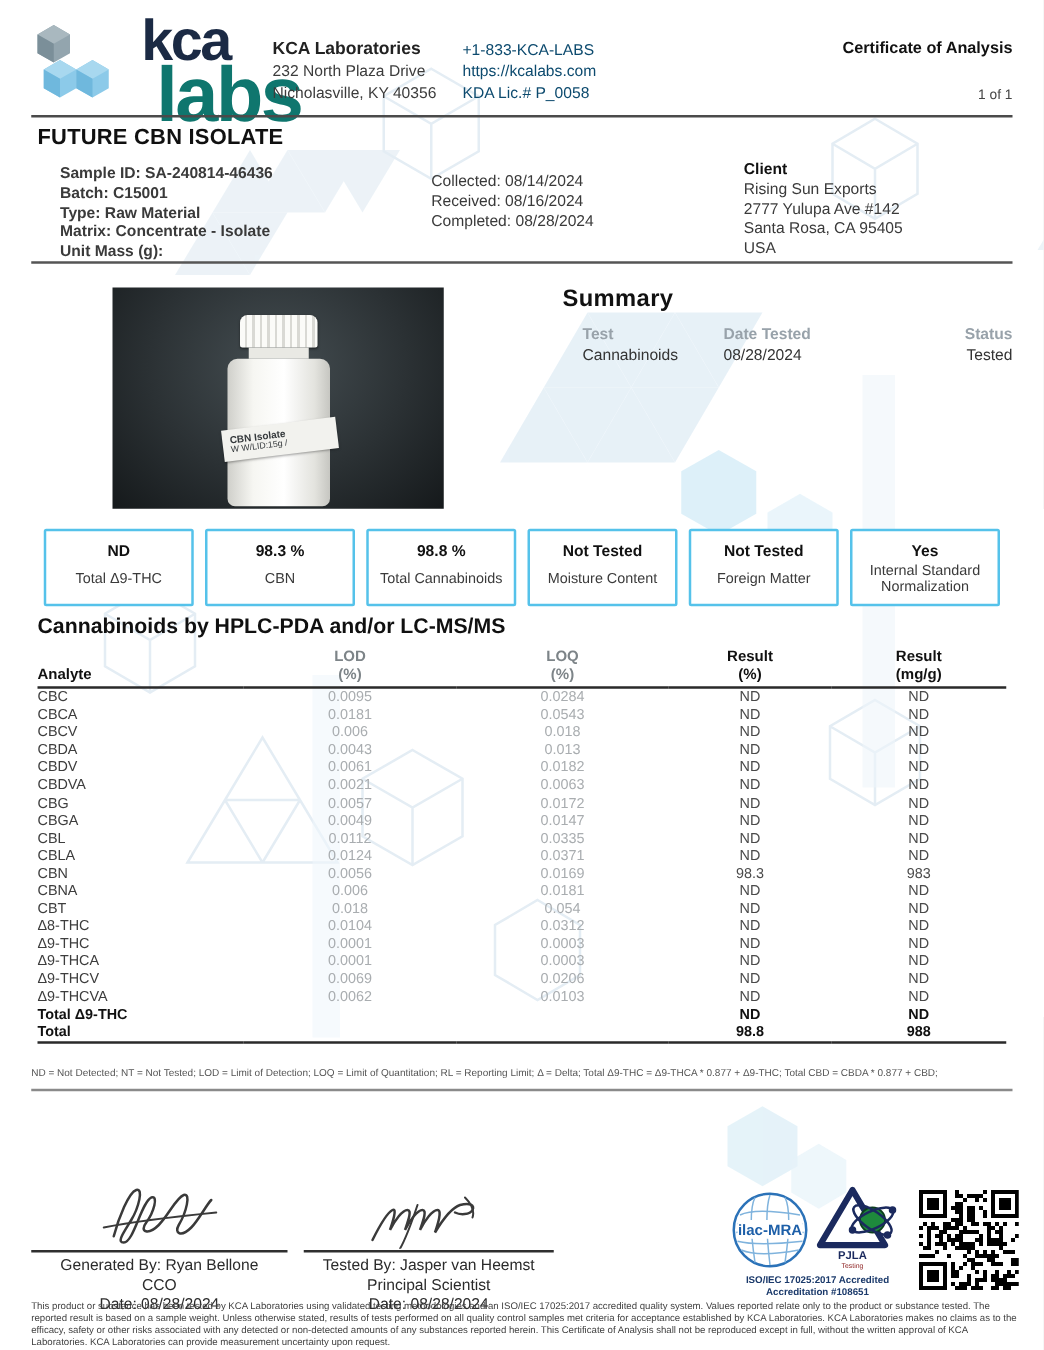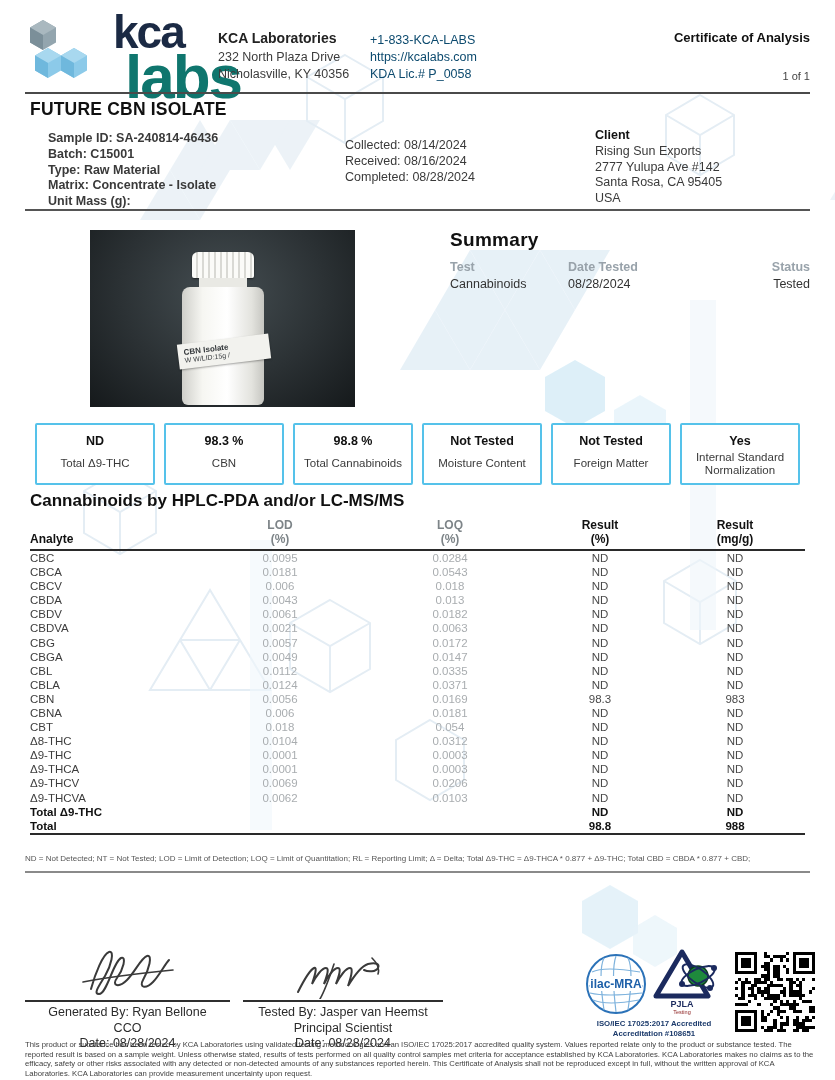--- a/index.html
+++ b/index.html
@@ -46,21 +46,21 @@
   .bottle .label .l1 { font-size:8px; font-weight:bold; }
   .bottle .label .l2 { font-size:7px; }
 
   
   .summary { top:229px; left:450px; width:360px; }
   .summary h2 { font-size:19px; font-weight:bold; color:#111; letter-spacing:0.3px; }
   .sum-cols { display:flex; margin-top:8px; }
   .sum-col { font-size:12.5px; line-height:17px; }
   .sum-col .lab { color:#98a2aa; font-weight:bold; }
   .sum-col .val { color:#333; }
-  .sum-c1 { width:118px; }
+  .sum-c1 { width:118px;margin-left:16px; }
   .sum-c2 { width:155px; }
   .sum-c3 { width:87px; text-align:right; }
 
   
   .boxes { top:423px; left:35px; width:765px; display:flex; gap:9px; }
   .rbox { flex:1; height:62px; border:2px solid #55c2ea; border-radius:2px; background:#fff;
     display:flex; flex-direction:column; align-items:center; text-align:center; }
   .rbox .val { font-size:12.5px; font-weight:bold; color:#111; margin-top:9px; }
   .rbox .lab { font-size:11.5px; color:#3a3a3a; line-height:13px; margin-top:auto; margin-bottom:auto; padding:2px 3px 6px; }
 

